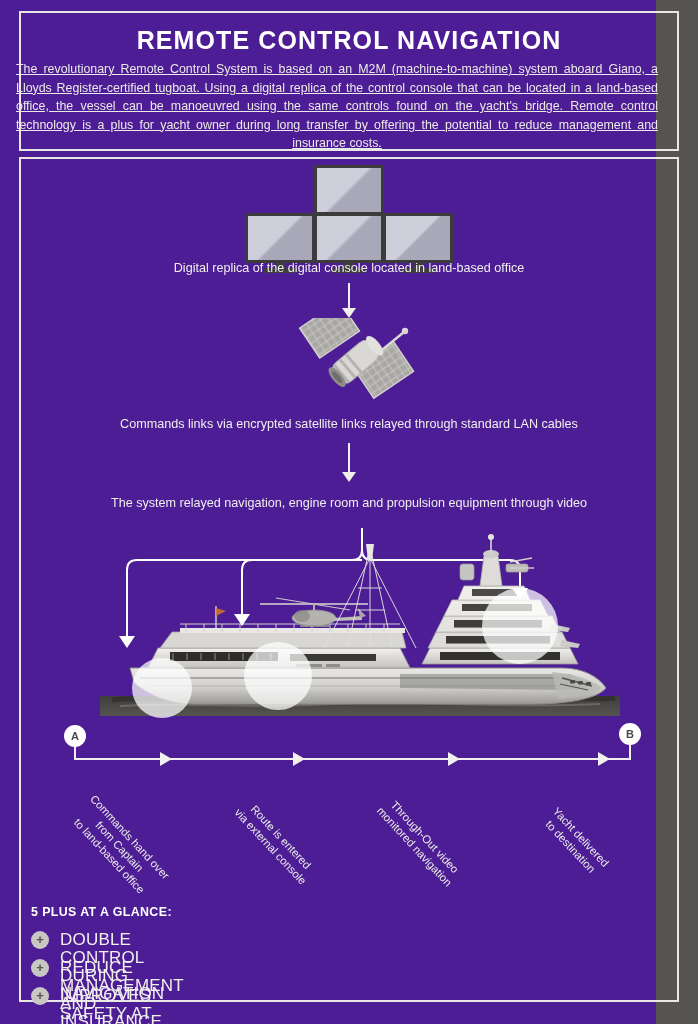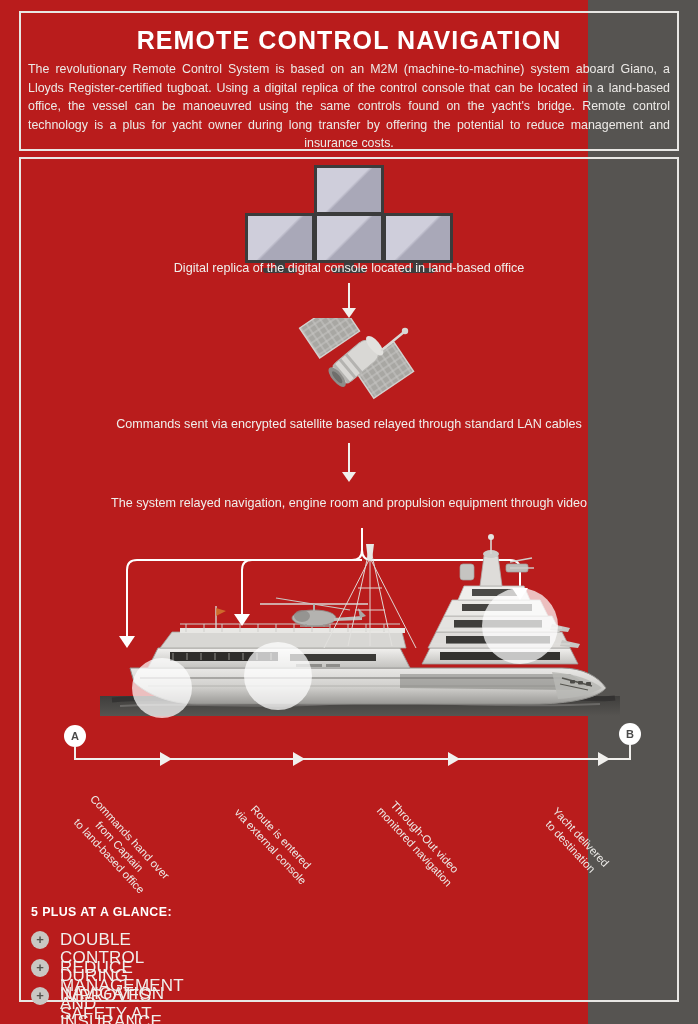--- a/index.html
+++ b/index.html
@@ -4,22 +4,22 @@
 <style>
   * { box-sizing: border-box; margin: 0; padding: 0; }
   html, body {
     width: 698px; height: 1024px;
     background: #565451;
     font-family: "Liberation Sans", sans-serif;
     overflow: hidden;
   }
   .page {
     position: relative;
-    width: 588px; height: 1024px;
-    background: #b91c1c;
+    width: 656px; height: 1024px;
+    background: #4c1d95;
     color: #f2f1ef;
   }
 
   
   .frame-head {
     position: absolute;
     left: 19px; top: 11px;
     width: 660px; height: 140px;
     border: 2px solid #e8e7e4;
   }
@@ -40,27 +40,28 @@
     position: absolute;
     left: 0; top: 26px; width: 698px;
     text-align: center;
     font-size: 25px;
     font-weight: bold;
     letter-spacing: 1.1px;
     color: #ffffff;
   }
   .intro {
     position: absolute;
-    left: 28px; top: 60px;
+    left: 16px; top: 60px;
     width: 642px;
     text-align: justify;
     text-align-last: center;
     font-size: 12.4px;
     line-height: 18.5px;
     color: #eceae7;
+    text-decoration: underline;
   }
 
   
   .monitors { position: absolute; left: 0; top: 165px; width: 698px; height: 90px; }
   .monitor {
     position: absolute;
     border: 3px solid #3b3b3b;
     background: linear-gradient(135deg,#cfcedb 0%,#cfcedb 48%,#a9a8b8 52%,#a9a8b8 100%);
   }
   .mstand {
@@ -204,21 +205,21 @@
         <ellipse cx="36" cy="45" rx="5" ry="12" fill="#8e8d8a"></ellipse>
         <ellipse cx="36" cy="45" rx="2.6" ry="7.5" fill="#6f6e6b"></ellipse>
         <ellipse cx="85" cy="45" rx="5" ry="12" fill="#e2e1de"></ellipse>
       </g>
 
       <line x1="86" y1="32" x2="108" y2="14" stroke="#d9d8d5" stroke-width="2.4" stroke-linecap="round"></line>
       <circle cx="109" cy="13" r="3.2" fill="#d9d8d5"></circle>
     </svg>
   </div>
 
-  <div class="flow-text" style="top:416px;">Commands sent via encrypted satellite based relayed through standard LAN cables</div>
+  <div class="flow-text" style="top:416px;">Commands links via encrypted satellite links relayed through standard LAN cables</div>
 
   <div class="varrow" style="left:342px; top:443px; height:40px;">
     <div class="stem" style="height:30px;"></div>
     <div class="head" style="top:29px;"></div>
   </div>
 
   <div class="flow-text" style="top:495px;">The system relayed navigation, engine room and propulsion equipment through video</div>
 
   <div class="yacht-wrap">
     <svg width="520" height="205" viewBox="0 0 520 205">

